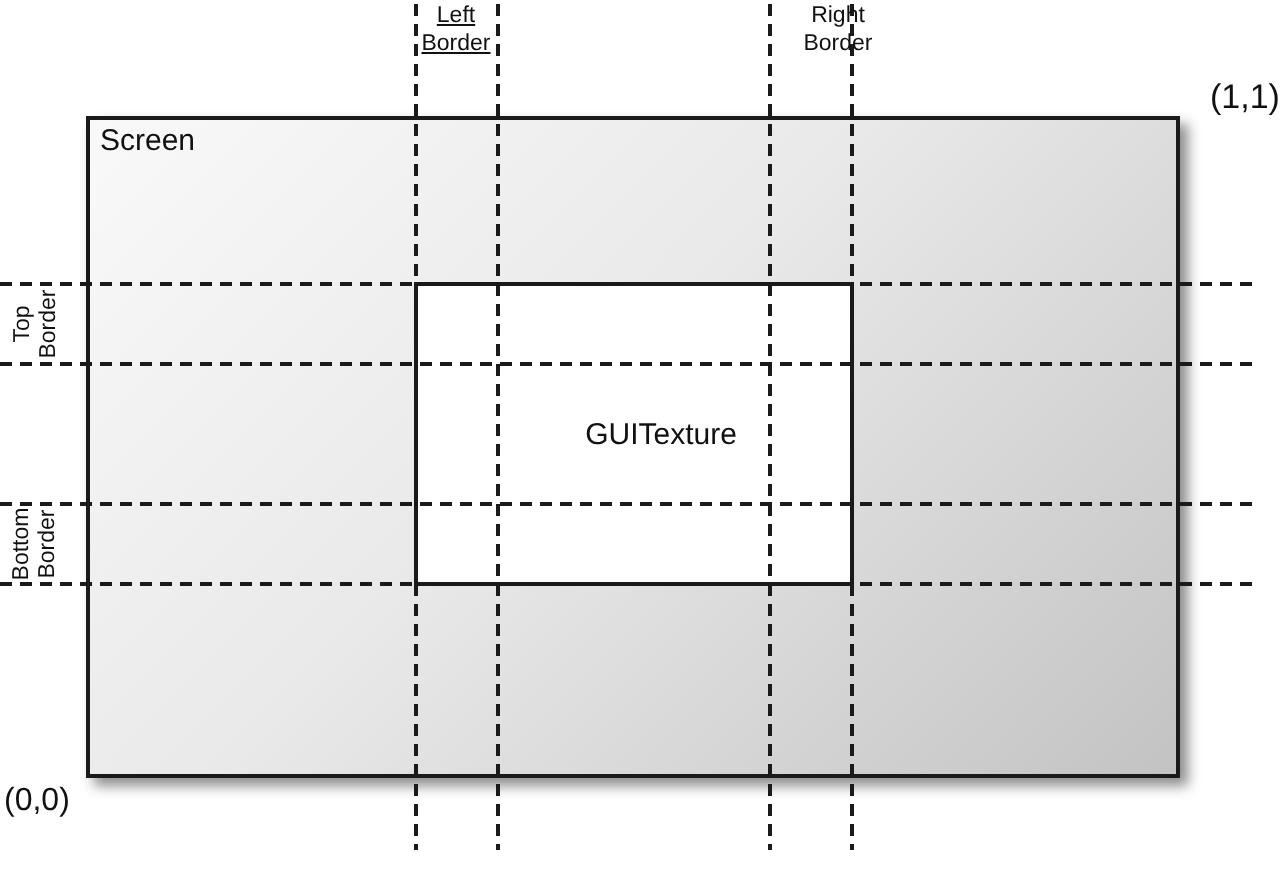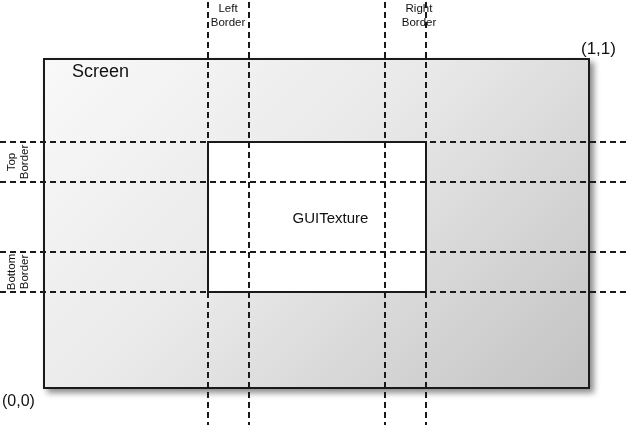--- a/index.html
+++ b/index.html
@@ -44,50 +44,50 @@
   #vline-left-inner{left:248px;}
   #vline-right-inner{left:384px;}
   #vline-right-outer{left:425px;}
   #hline-top-outer{top:141px;}
   #hline-top-inner{top:181px;}
   #hline-bottom-inner{top:251px;}
   #hline-bottom-outer{top:291px;}
   
   .lbl{position:absolute;z-index:4;}
   #screen-label{
-    left:72px;top:62px;
-    font-size:18px;line-height:18px;
+    left:50px;top:62px;
+    font-size:15px;line-height:18px;
   }
   #texture-label{
     left:207px;top:141px;width:247px;height:152px;
     display:flex;align-items:center;justify-content:center;
     font-size:15px;
   }
   .border-label-top{
     top:1px;width:60px;
     text-align:center;
     font-size:11.5px;line-height:14px;
   }
-  #left-border-label{left:198px;}
+  #left-border-label{left:198px;text-decoration:underline;}
   #right-border-label{left:389px;}
   .border-label-side{
     left:-2px;width:40px;height:41px;
     display:flex;align-items:center;justify-content:center;
   }
   #top-border-label{top:141px;}
   #bottom-border-label{top:251px;}
   .border-label-side .rot{
     transform:rotate(-90deg);
     text-align:center;
     font-size:11.5px;line-height:13px;
     white-space:nowrap;
   }
   .rot .l1,.rot .l2{display:block;}
   #unit-coord-label{
-    left:581px;top:39px;
+    left:605px;top:39px;
     font-size:17px;
   }
   #origin-coord-label{
     left:2px;top:392px;
     font-size:16px;
   }
 </style>
 </head>
 <body>
 

